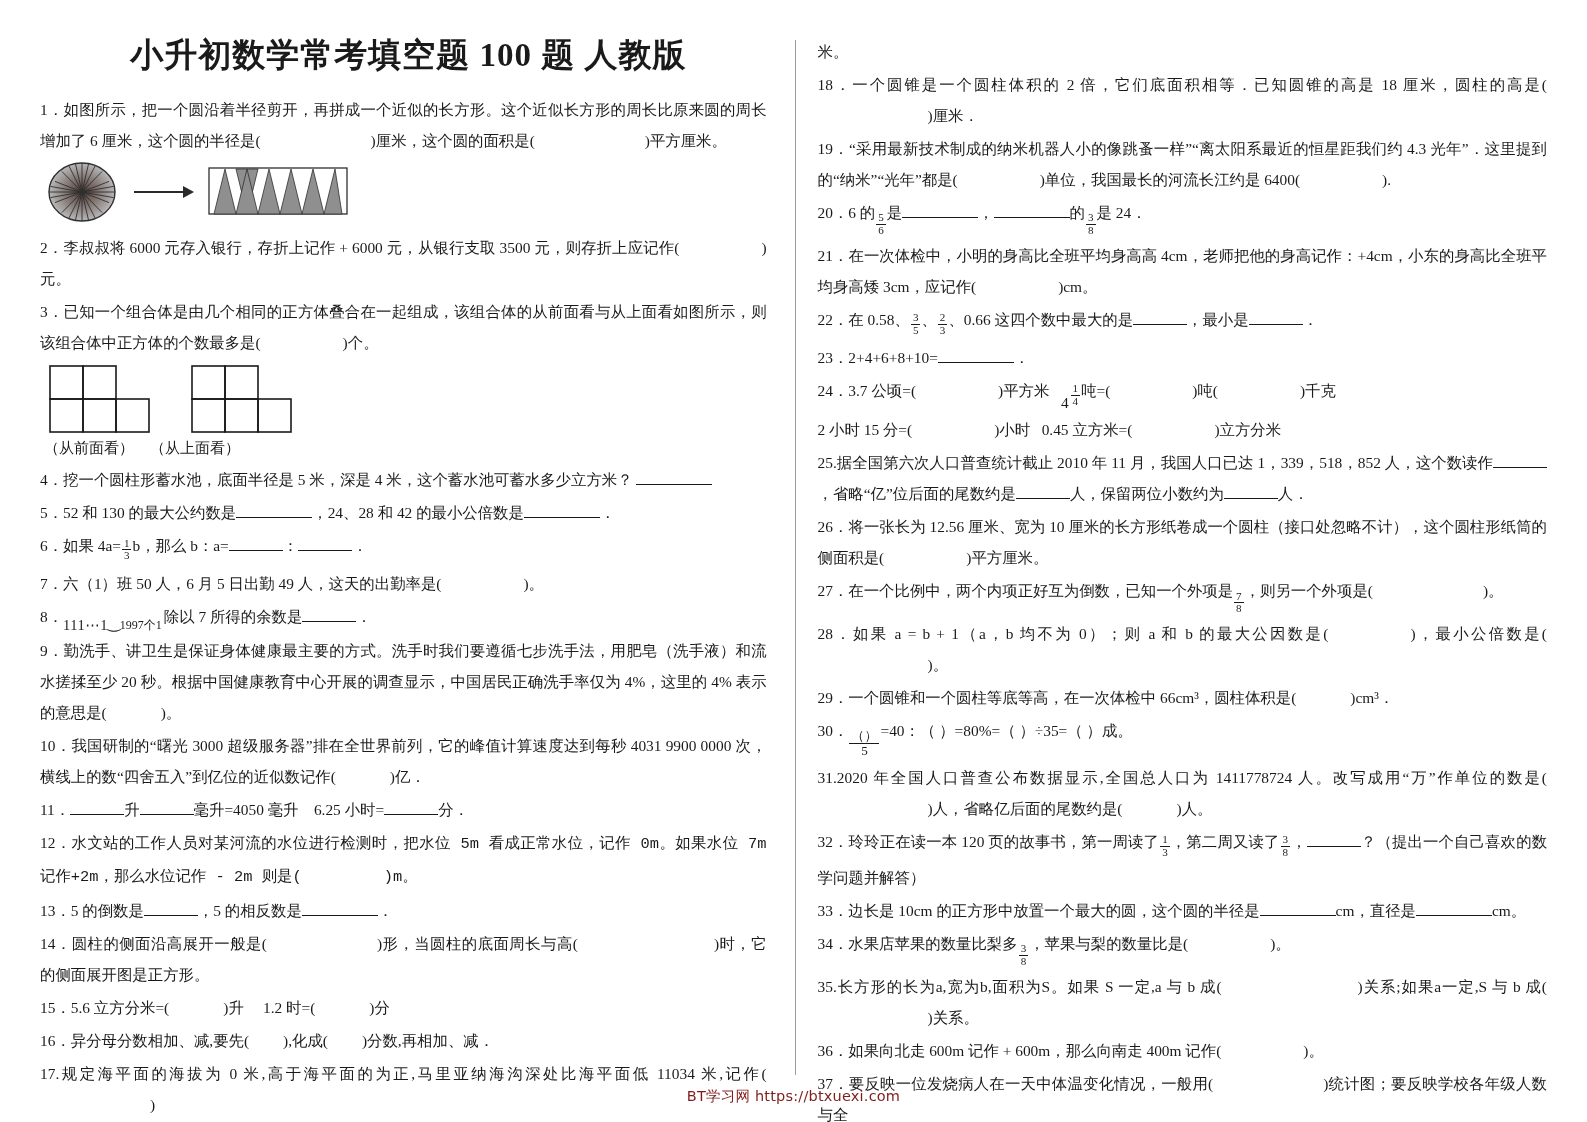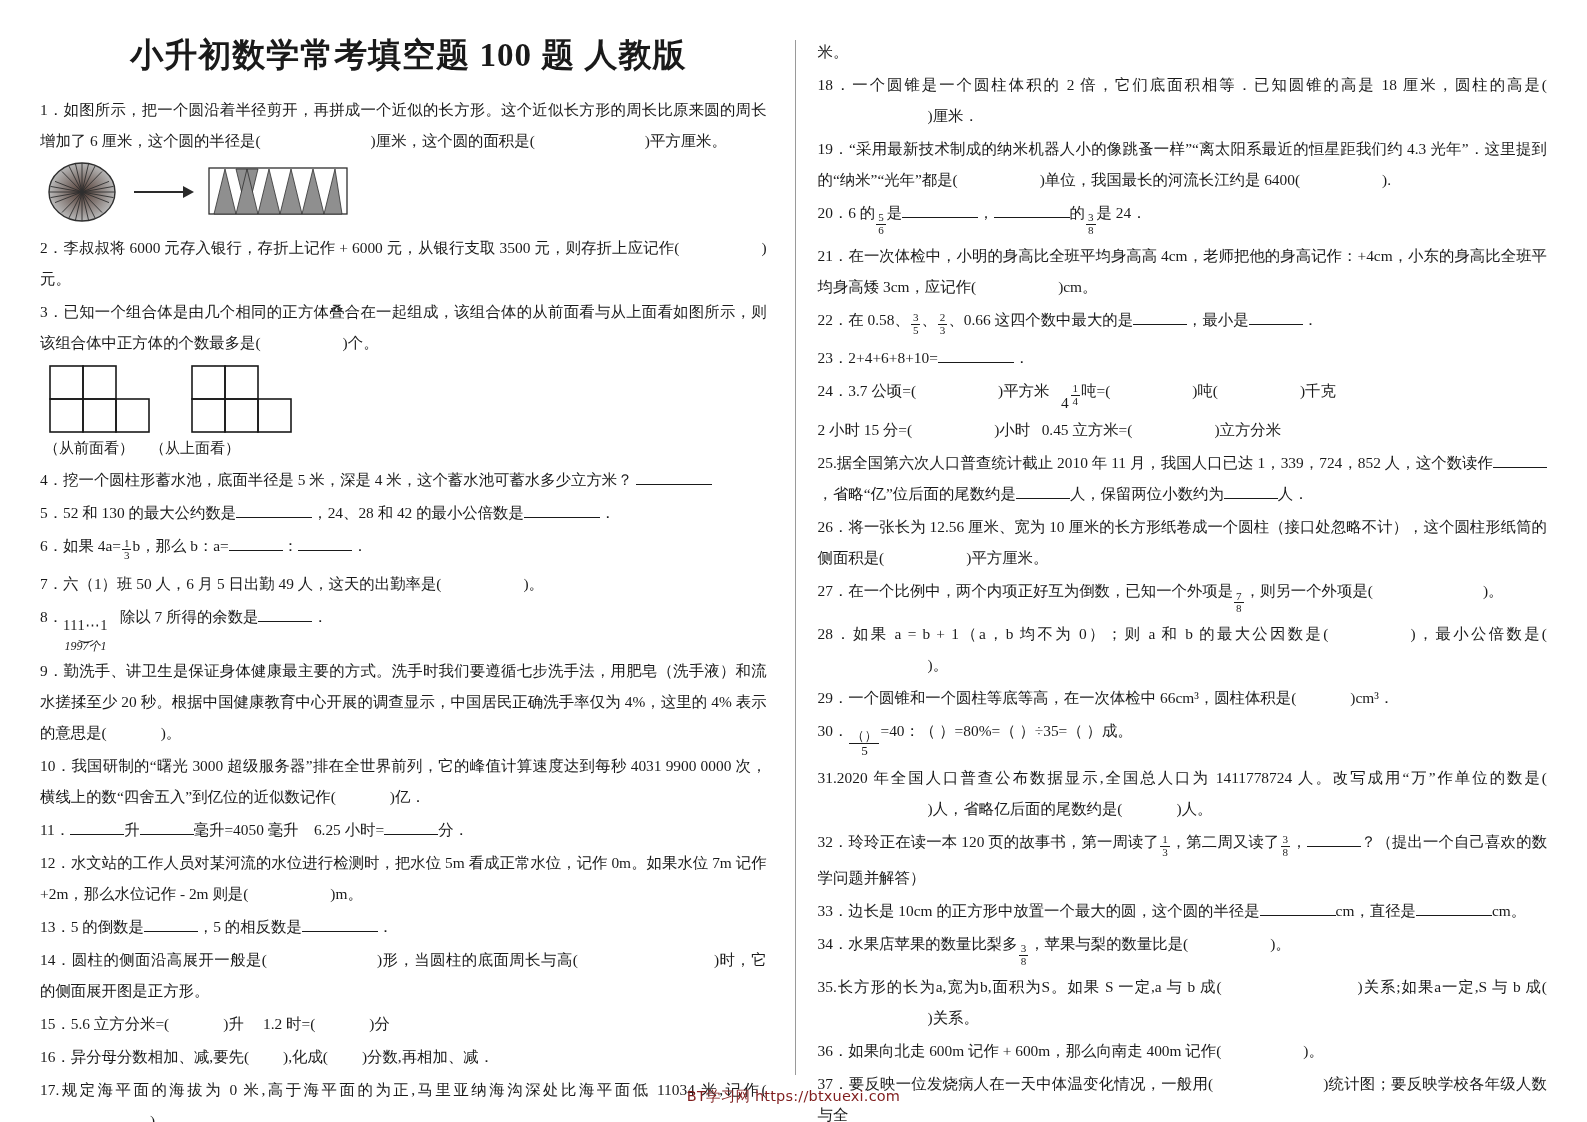--- a/index.html
+++ b/index.html
@@ -144,48 +144,48 @@
     display: flex;
     gap: 16px;
     font-size: 15px;
     margin: 0 0 4px 4px;
     line-height: 24px;
   }
 
   
   .underbrace-wrap {
     display: inline-flex;
-    flex-direction: column;
+    flex-direction: row;
     align-items: center;
     vertical-align: -0.55em;
     line-height: 1.05;
-    margin-right: 12px;
+    margin-right: 2px;
     justify-content: space-between;
   }
   .underbrace-wrap .ub-top { font-size: 0.94em; letter-spacing: 0.5px; }
   .underbrace-wrap .ub-brace {
     font-size: 0.8em;
     line-height: 0.35;
     height: 7px;
     transform: scaleX(1.25);
   }
-  .underbrace-wrap .ub-bot { font-size: 0.78em; font-style: italic; }
+  .underbrace-wrap .ub-bot { font-size: 0.78em; }
 
   .footer {
     position: absolute;
     left: 0;
     right: 0;
     bottom: 16px;
     text-align: center;
     font-family: "DejaVu Sans", "Liberation Sans", sans-serif;
     font-size: 14.5px;
     color: #7f1d1d;
     letter-spacing: 0.2px;
   }
-  .sans { font-family: Liberation Serif, serif; }
+  .sans { font-family: Liberation Mono, monospace; }
 </style>
 </head>
 <body>
 
 <div class="page">
 
   <div class="columns">
 
     <div class="col col-left">
 
@@ -344,21 +344,21 @@
       <p class="q"><span>24．</span><span>3.7 公顷=(</span><span class="gap-m"></span><span>)平方米</span>&nbsp;&nbsp;&nbsp;<span class="mixed">
             <span class="whole">4</span>
             <span class="frac">
               <span class="nu">1</span>
               <span class="de">4</span>
             </span>
           </span><span>吨=(</span><span class="gap-m"></span><span>)吨(</span><span class="gap-m"></span><span>)千克</span></p>
 
       <p class="q"><span>2 小时 15 分=(</span><span class="gap-m"></span><span>)小时</span>&nbsp;&nbsp;&nbsp;<span>0.45 立方米=(</span><span class="gap-m"></span><span>)立方分米</span></p>
 
-      <p class="q"><span>25.</span><span>据全国第六次人口普查统计截止 2010 年 11 月，我国人口已达 1，339，724，852 人，这个数读作</span><span class="blank-s"></span><span>，省略“亿”位后面的尾数约是</span><span class="blank-s"></span><span>人，保留两位小数约为</span><span class="blank-s"></span><span>人．</span></p>
+      <p class="q"><span>25.</span><span>据全国第六次人口普查统计截止 2010 年 11 月，我国人口已达 1，339，518，852 人，这个数读作</span><span class="blank-s"></span><span>，省略“亿”位后面的尾数约是</span><span class="blank-s"></span><span>人，保留两位小数约为</span><span class="blank-s"></span><span>人．</span></p>
 
       <p class="q"><span>26．</span><span>将一张长为 12.56 厘米、宽为 10 厘米的长方形纸卷成一个圆柱（接口处忽略不计），这个圆柱形纸筒的侧面积是(</span><span class="gap-m"></span><span>)平方厘米。</span></p>
 
       <p class="q"><span>27．</span><span>在一个比例中，两个内项正好互为倒数，已知一个外项是</span><span class="frac">
             <span class="nu">7</span>
             <span class="de">8</span>
           </span><span>，则另一个外项是(</span><span class="gap-l"></span><span>)。</span></p>
 
       <p class="q"><span>28．</span><span>如果 a = b + 1（a，b 均不为 0）；则 a 和 b 的最大公因数是(</span><span class="gap-m"></span><span>)，最小公倍数是(</span><span class="gap-l"></span><span>)。</span></p>
 

